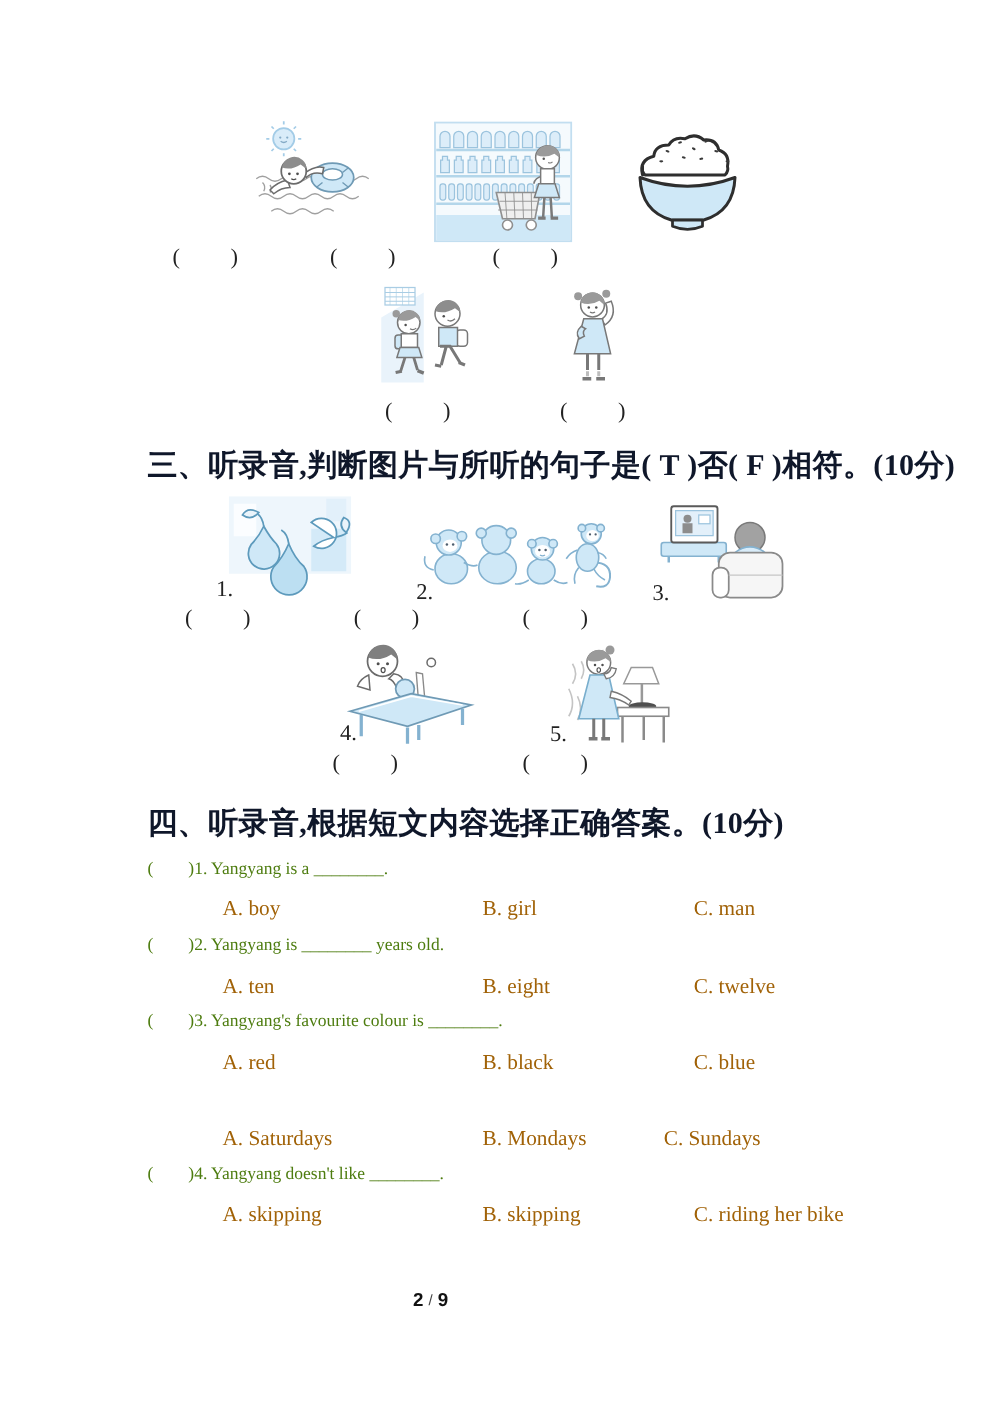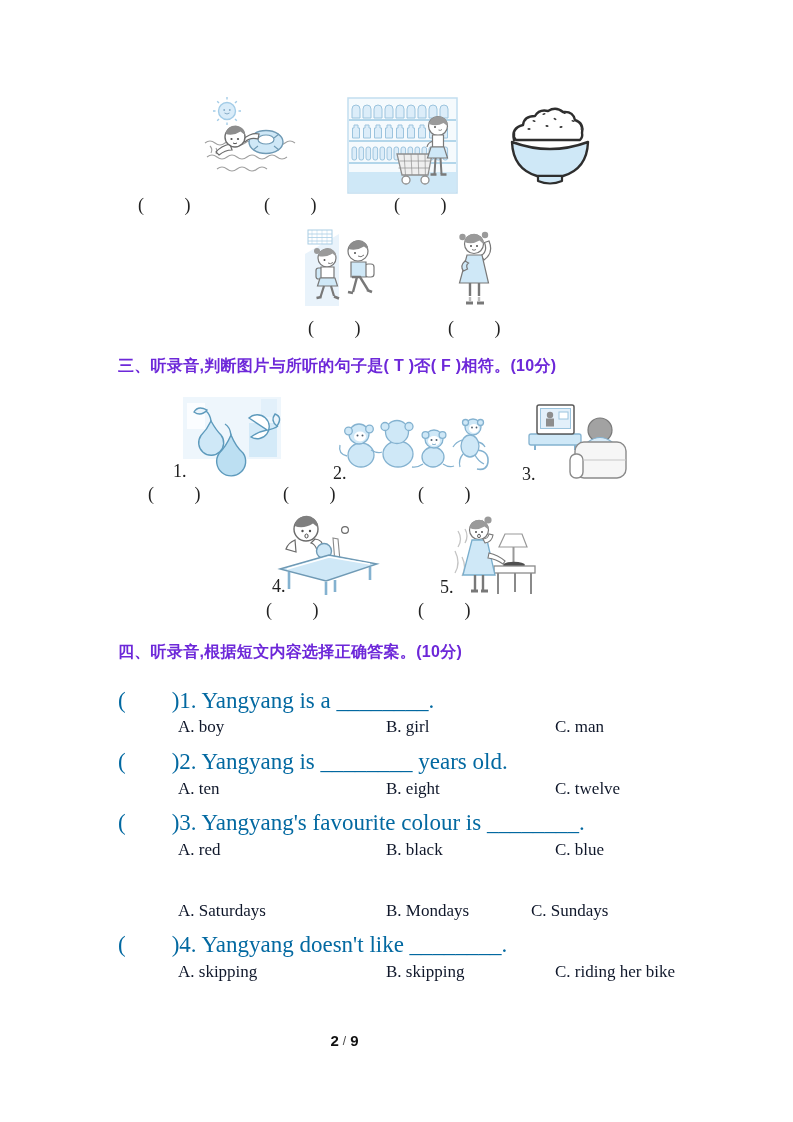--- a/index.html
+++ b/index.html
@@ -7,26 +7,26 @@
   .page {
     position:relative; width:793px; height:1122px; background:#ffffff;
     font-family:"Liberation Serif","DejaVu Serif",serif; color:#1a1a1a; overflow:hidden;
   }
   .ill { position:absolute; }
   .ill svg { display:block; width:100%; height:100%; }
   .paren {
     position:absolute; white-space:pre; font-size:18px; letter-spacing:.5px; color:#222;
   }
   .cn-title {
-    position:absolute; font-family:Liberation Sans, sans-serif;
-    font-size:16px; font-weight:600; color:#6d28d9; letter-spacing:.3px; white-space:pre;
+    position:absolute; font-family:Liberation Serif, serif;
+    font-size:24px; font-weight:600; color:#0f172a; letter-spacing:.3px; white-space:pre;
   }
   .num { position:absolute; font-size:18px; color:#222; }
-  .qline { position:absolute; white-space:pre; font-size:23px; color:#0369a1; }
-  .opt { position:absolute; font-size:17px; color:#0f172a; }
+  .qline { position:absolute; white-space:pre; font-size:14px; color:#4d7c0f; }
+  .opt { position:absolute; font-size:17px; color:#a16207; }
   .footer {
     position:absolute; left:0; top:1032px; width:689px; text-align:center;
     font-family:"Liberation Sans","DejaVu Sans",sans-serif; font-size:15px; font-weight:700; color:#111;
   }
   .footer .sep { font-weight:400; font-size:12px; color:#444; margin:0 4px; vertical-align:1px; }
 </style>
 </head>
 <body>
 
 <div class="page">

